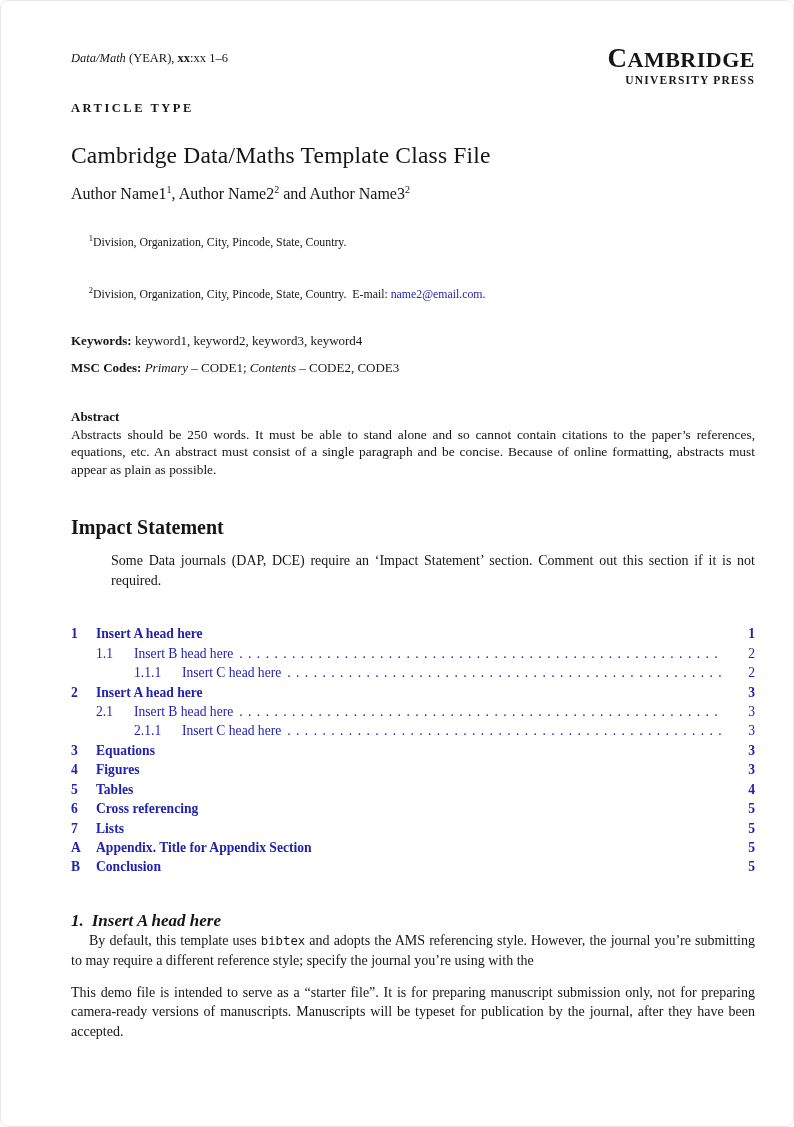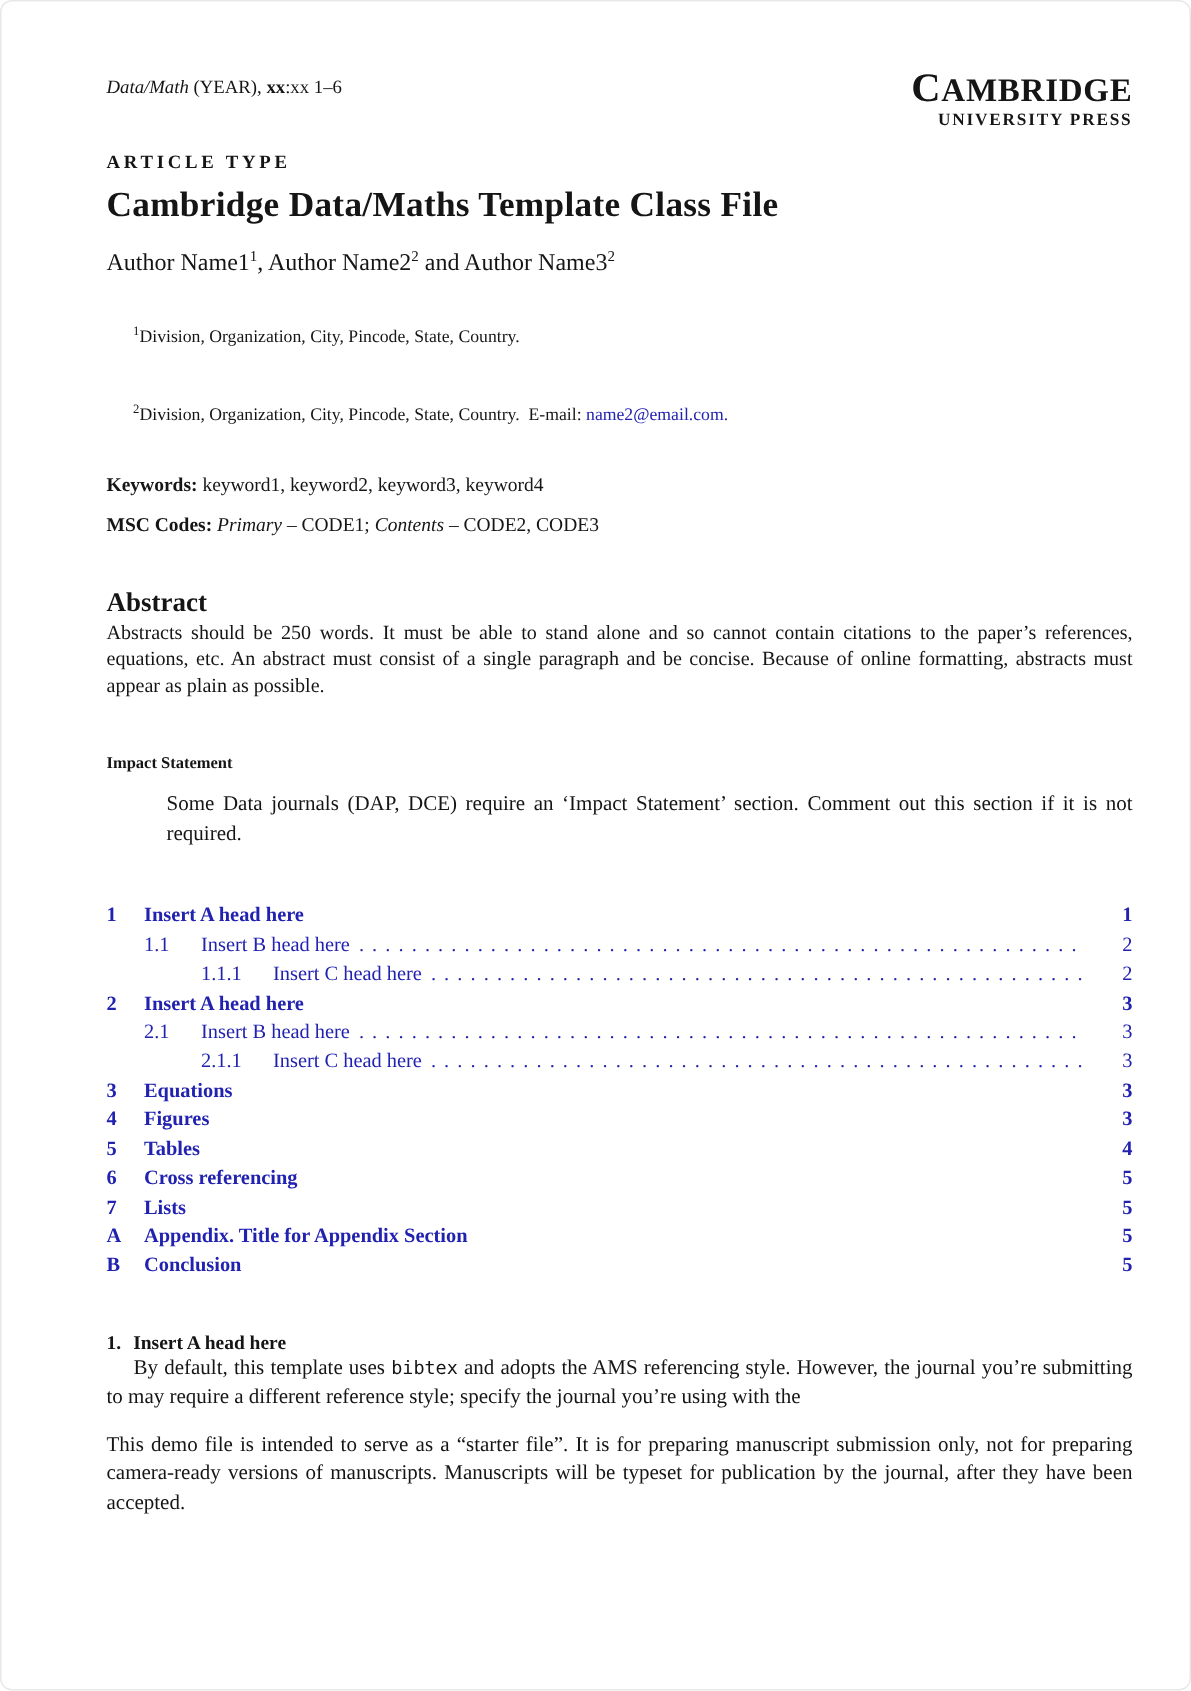--- a/index.html
+++ b/index.html
@@ -26,42 +26,42 @@
   }
   .logo-line1::first-letter { font-size: 27px; }
   .logo-line2 {
     display: block; font-weight: bold; font-size: 11.5px; letter-spacing: 1.2px; margin-top: 3px;
   }
   .article-type {
     margin-top: 14px; font-weight: bold; font-size: 12.5px; letter-spacing: 2.5px;
   }
 
   
-  .paper-title { margin-top: 8px; font-size: 23.5px; font-weight: bold; letter-spacing: 0.2px; }
+  .paper-title { margin-top: 26px; font-size: 23.5px; font-weight: normal; letter-spacing: 0.2px; }
   .authors { margin-top: 15px; font-size: 16px; }
   .authors sup { font-size: 10px; }
   .affiliations { margin-top: 11px; font-size: 11.8px; line-height: 16px; }
   .affiliation { white-space: pre-wrap; }
   .affiliation sup { font-size: 8.5px; }
   .email-link { color: #2222b0; text-decoration: none; cursor: pointer; }
 
   .keywords { margin-top: 15px; font-size: 13px; }
   .keywords .kw-label { font-weight: bold; }
   .msc { margin-top: 11px; font-size: 13px; }
   .msc .msc-label { font-weight: bold; }
   .msc .msc-italic { font-style: italic; }
 
   
   .abstract { margin-top: 33px; }
-  .abstract-heading { font-weight: bold; font-size: 18px; }
+  .abstract-heading { font-weight: bold; font-size: 13px; }
   .abstract-text { font-size: 13.4px; line-height: 17.6px; text-align: justify; margin-top: 1px; }
 
   
   .impact { margin-top: 38px; }
-  .impact-heading { font-weight: bold; font-size: 11px; }
+  .impact-heading { font-weight: bold; font-size: 20px; }
   .impact-text { font-size: 14px; line-height: 19.5px; text-align: justify; margin-top: 12px; margin-left: 40px; }
 
   
   .contents { margin-top: 34px; }
   .contents-heading { font-weight: bold; font-size: 14.5px; }
   .toc { margin-top: 11px; font-size: 13.6px; color: #2222b0; }
   .toc-row { display: flex; align-items: baseline; line-height: 19.4px; }
   .toc-num { flex: 0 0 auto; }
   .toc-title { flex: 0 0 auto; }
   .toc-leader { flex: 1 1 auto; overflow: hidden; white-space: nowrap; margin: 0 6px; color: #2222b0; }
@@ -73,21 +73,21 @@
   .toc-row.lvl1 { font-weight: bold; }
   .toc-row.lvl1 .toc-num { width: 25px; }
   .toc-row.lvl1 .toc-leader::after { content: none; }
   .toc-row.lvl2 { padding-left: 25px; }
   .toc-row.lvl2 .toc-num { width: 38px; }
   .toc-row.lvl3 { padding-left: 63px; }
   .toc-row.lvl3 .toc-num { width: 48px; }
 
   
   .section1 { margin-top: 34px; }
-  .section-heading { font-weight: bold; font-size: 13px; }
+  .section-heading { font-weight: bold; font-size: 17px; font-style: italic; }
   .section-heading .sec-num { margin-right: 8px; }
   .body-para { font-size: 14px; line-height: 19.5px; text-align: justify; margin: 0; }
   .body-para.first { margin-top: 12px; }
   .body-para.indent { text-indent: 18px; }
   .code {
     font-family: "DejaVu Sans Mono", "Liberation Mono", monospace;
     font-size: 12.3px;
   }
 </style>
 </head>

